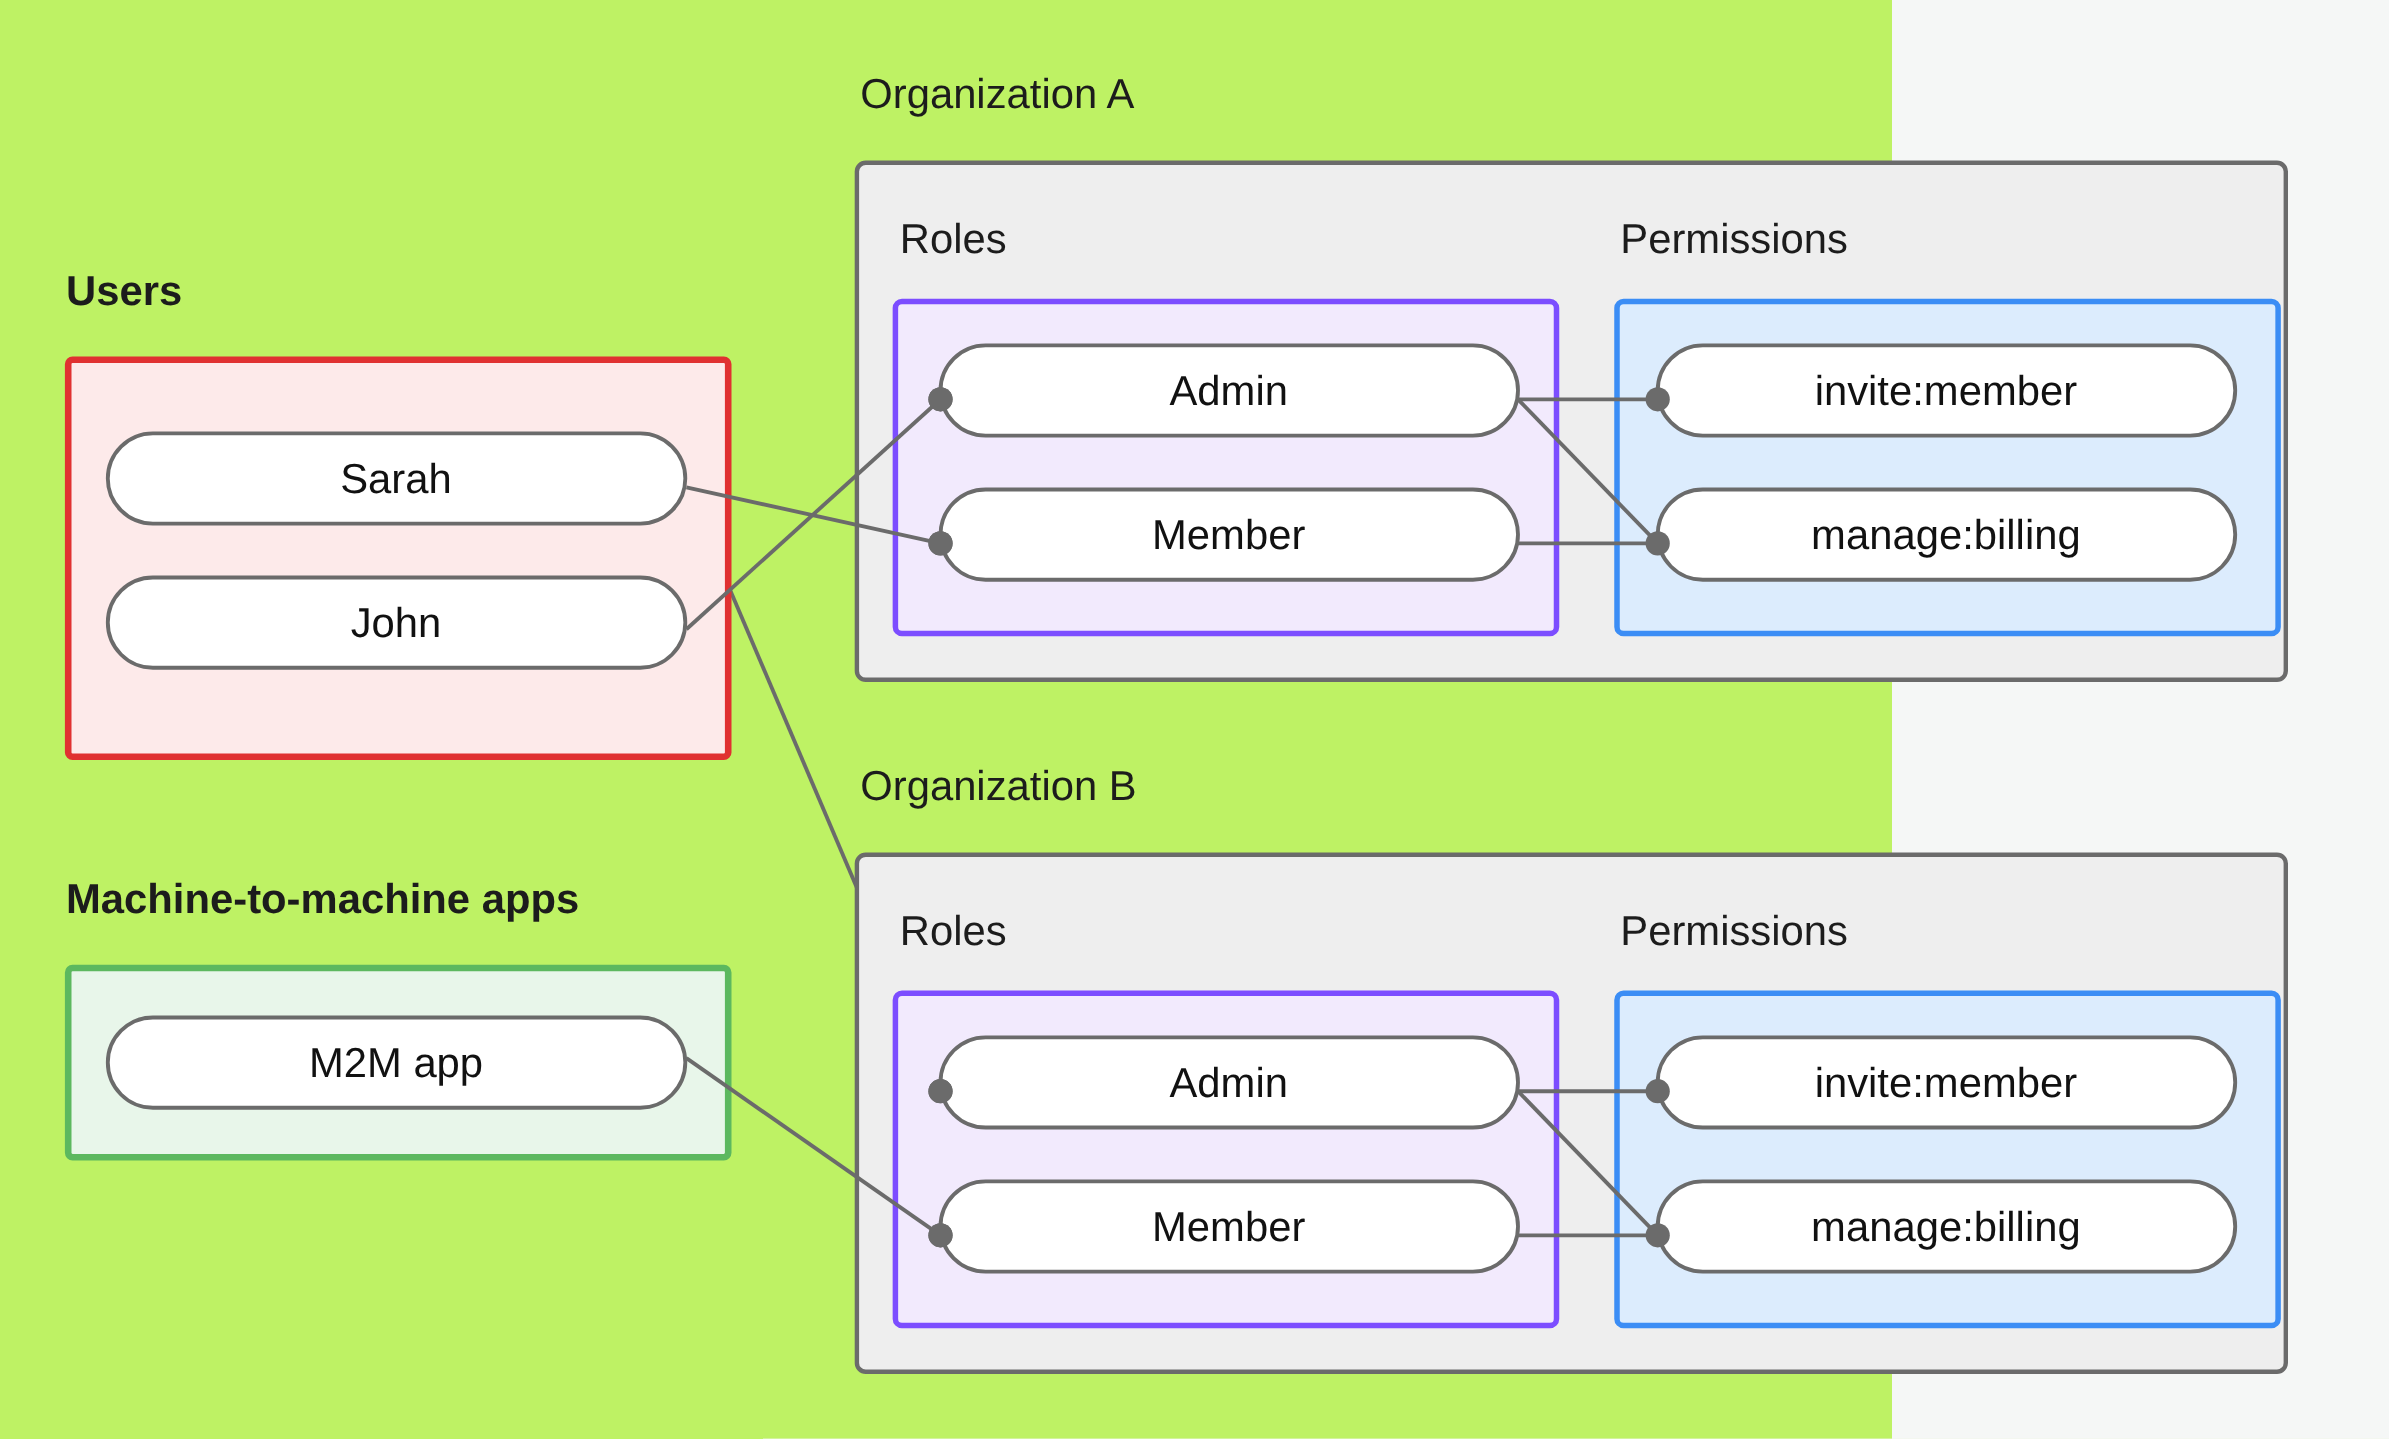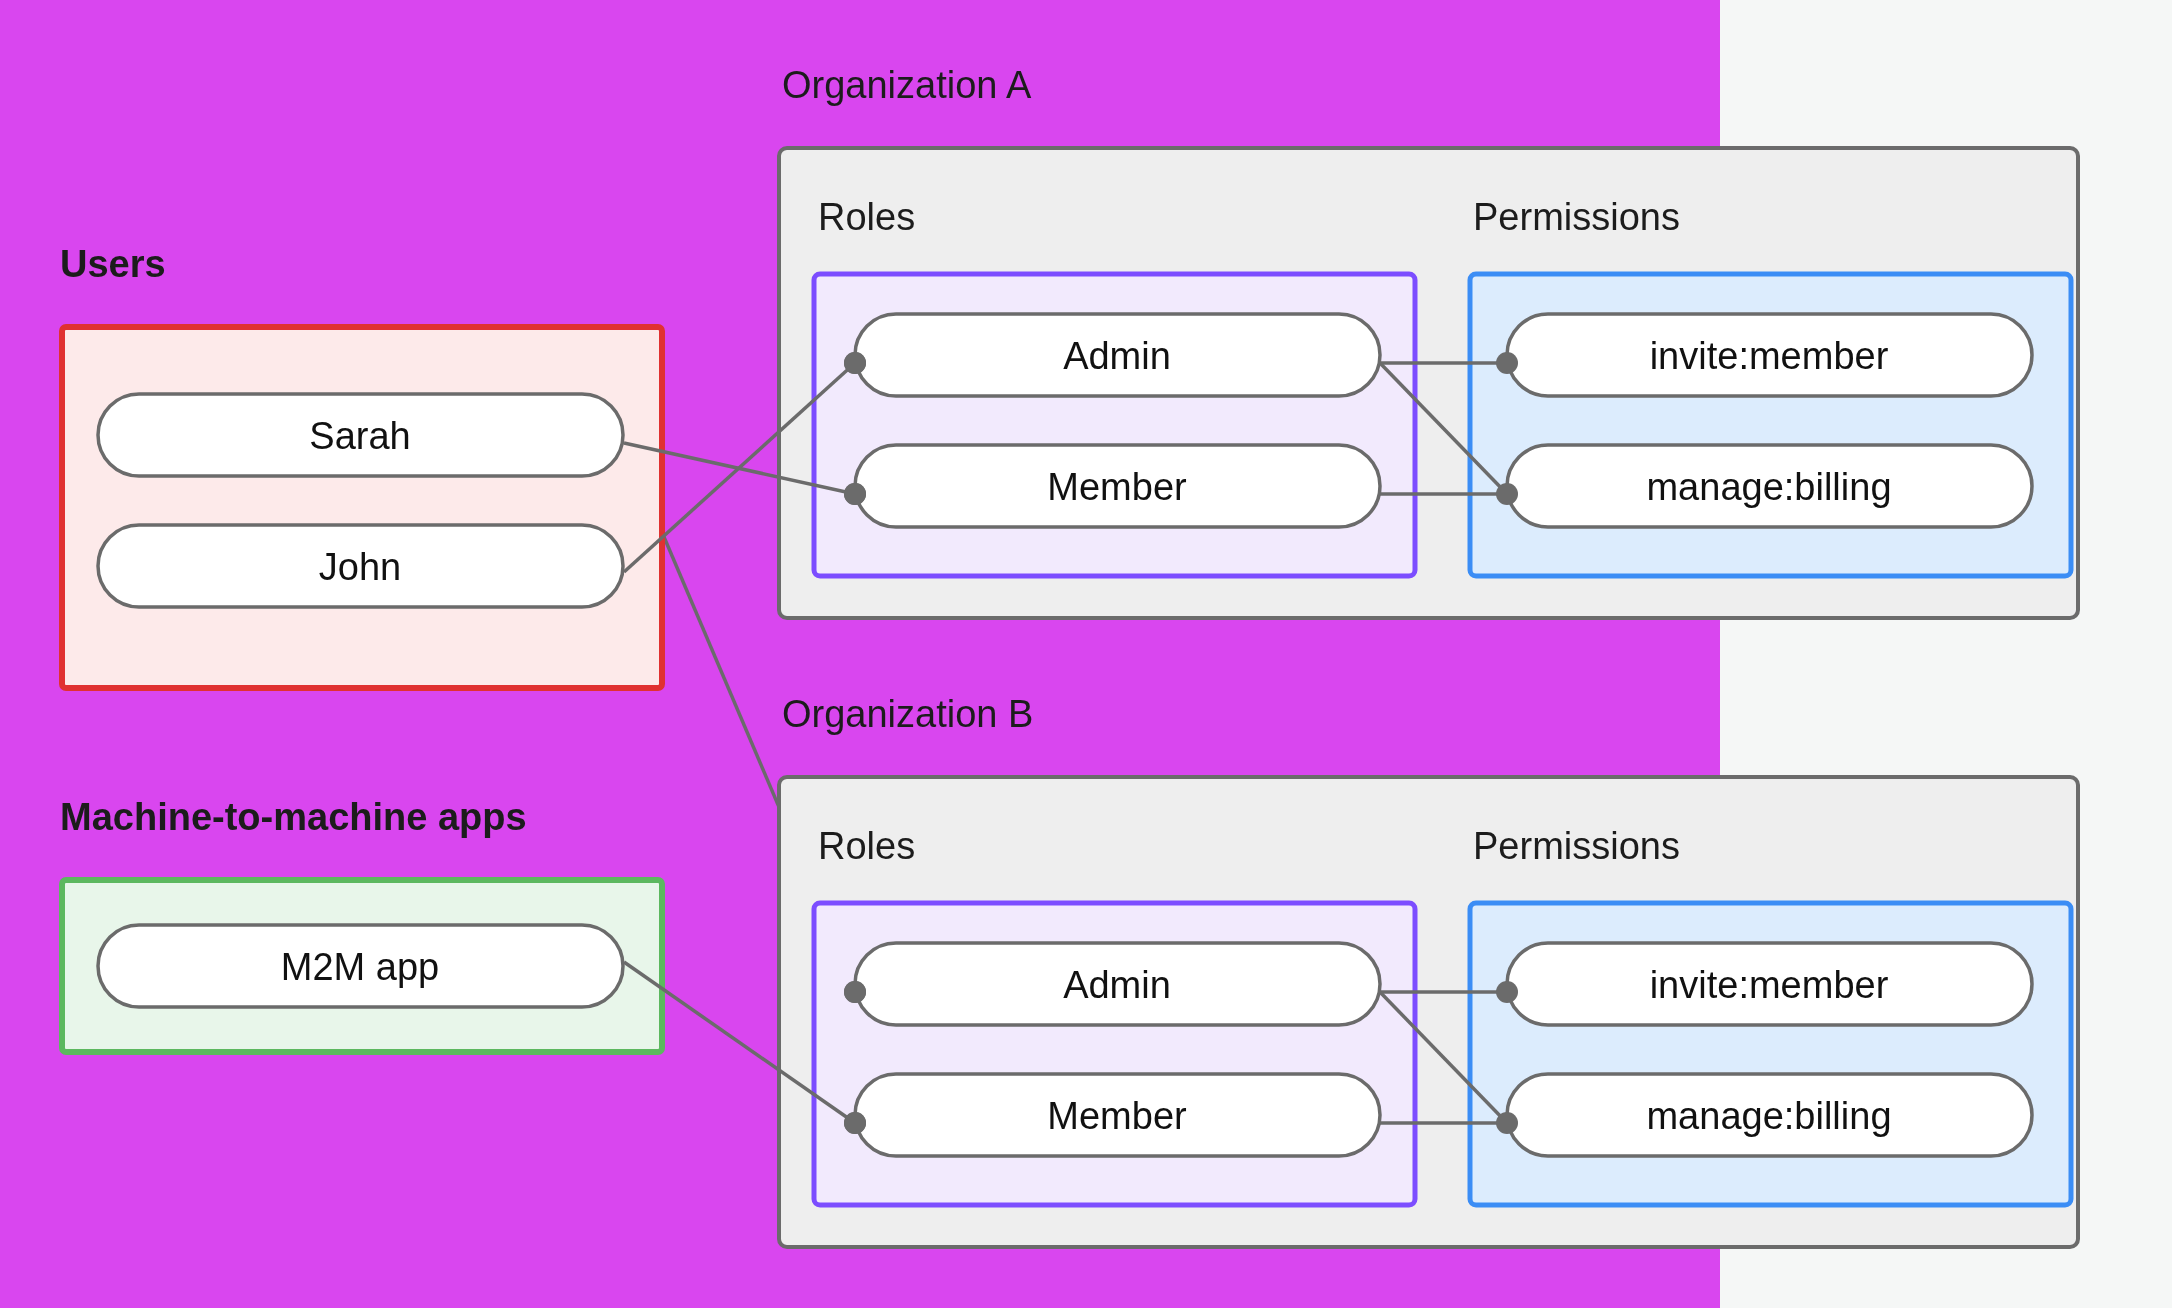--- a/index.html
+++ b/index.html
@@ -11,21 +11,21 @@
   body {
     width: 2172px;
     height: 1308px;
     overflow: hidden;
     font-family: "Liberation Sans", sans-serif;
   }
   #stage {
     position: relative;
     width: 1720px;
     height: 1308px;
-    background: #d946ef;
+    background: #bef264;
   }
   svg.diagram {
     display: block;
     width: 2172px;
     height: 1308px;
   }
   .grp-title {
     font-family: "Liberation Sans", sans-serif;
     font-size: 38px;
     fill: #1c1c1c;

